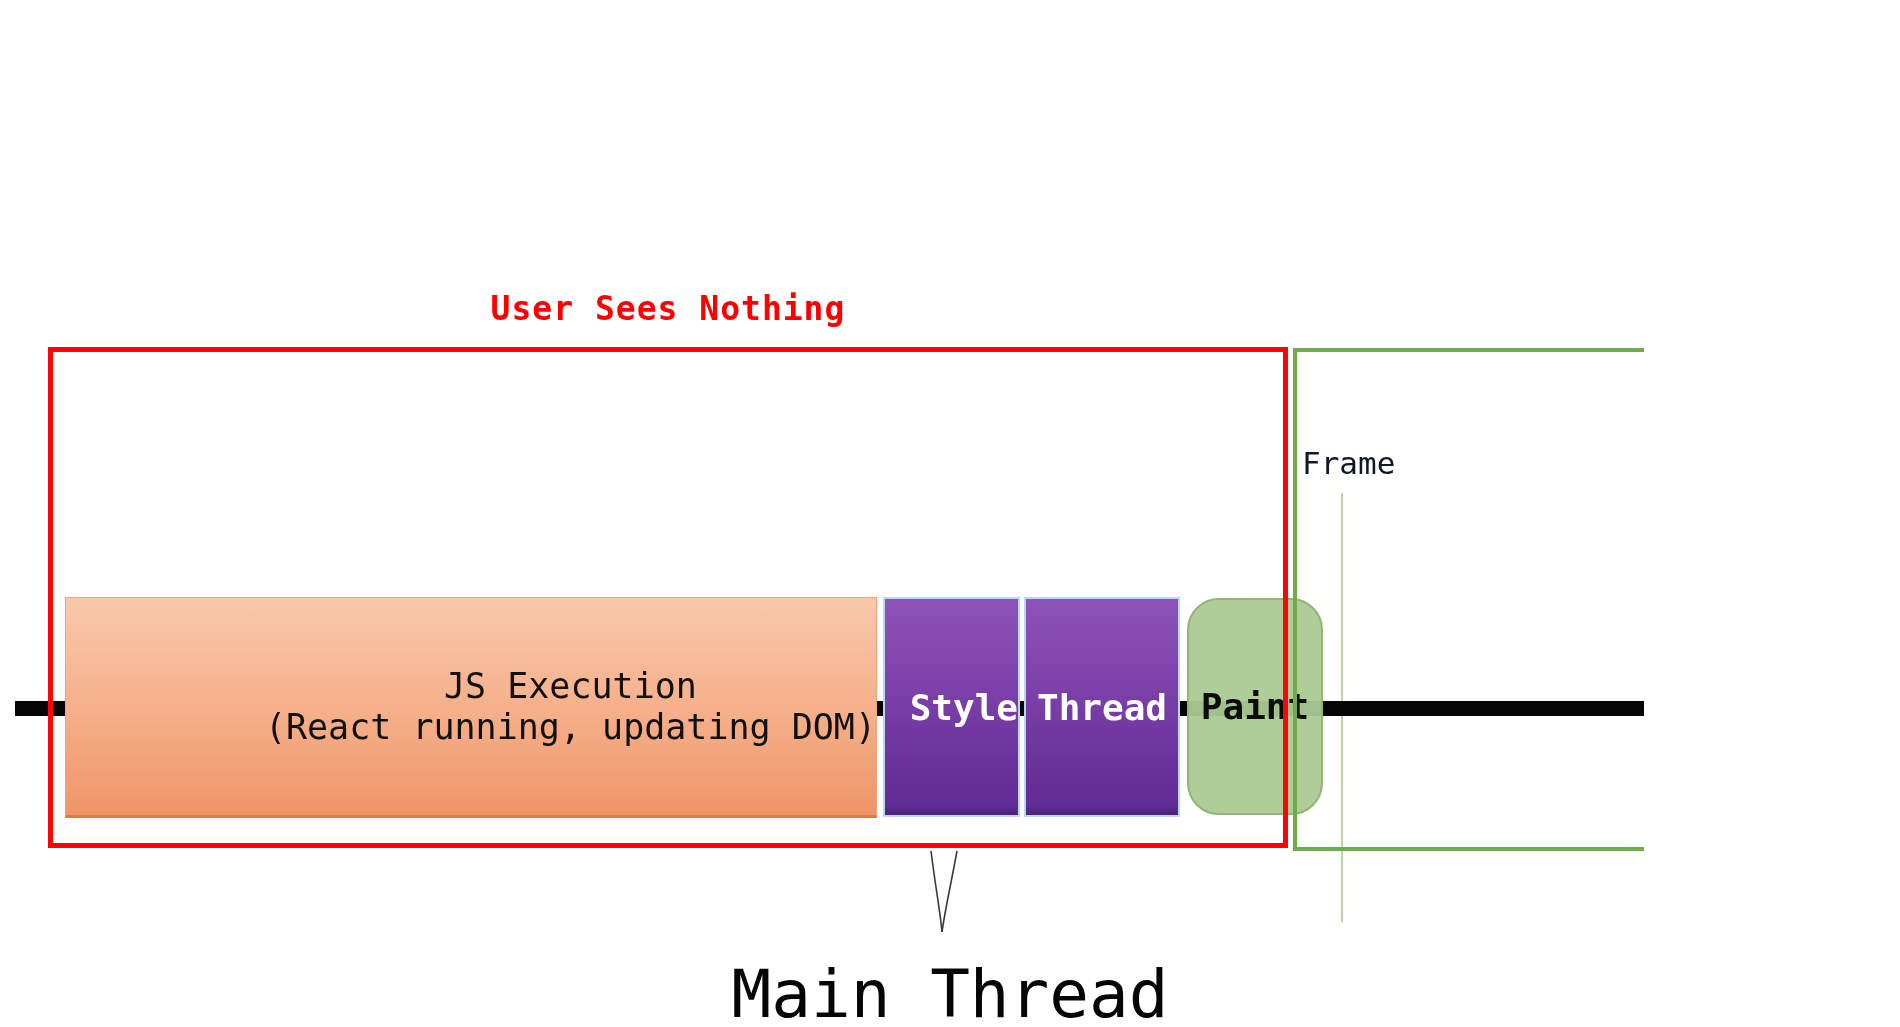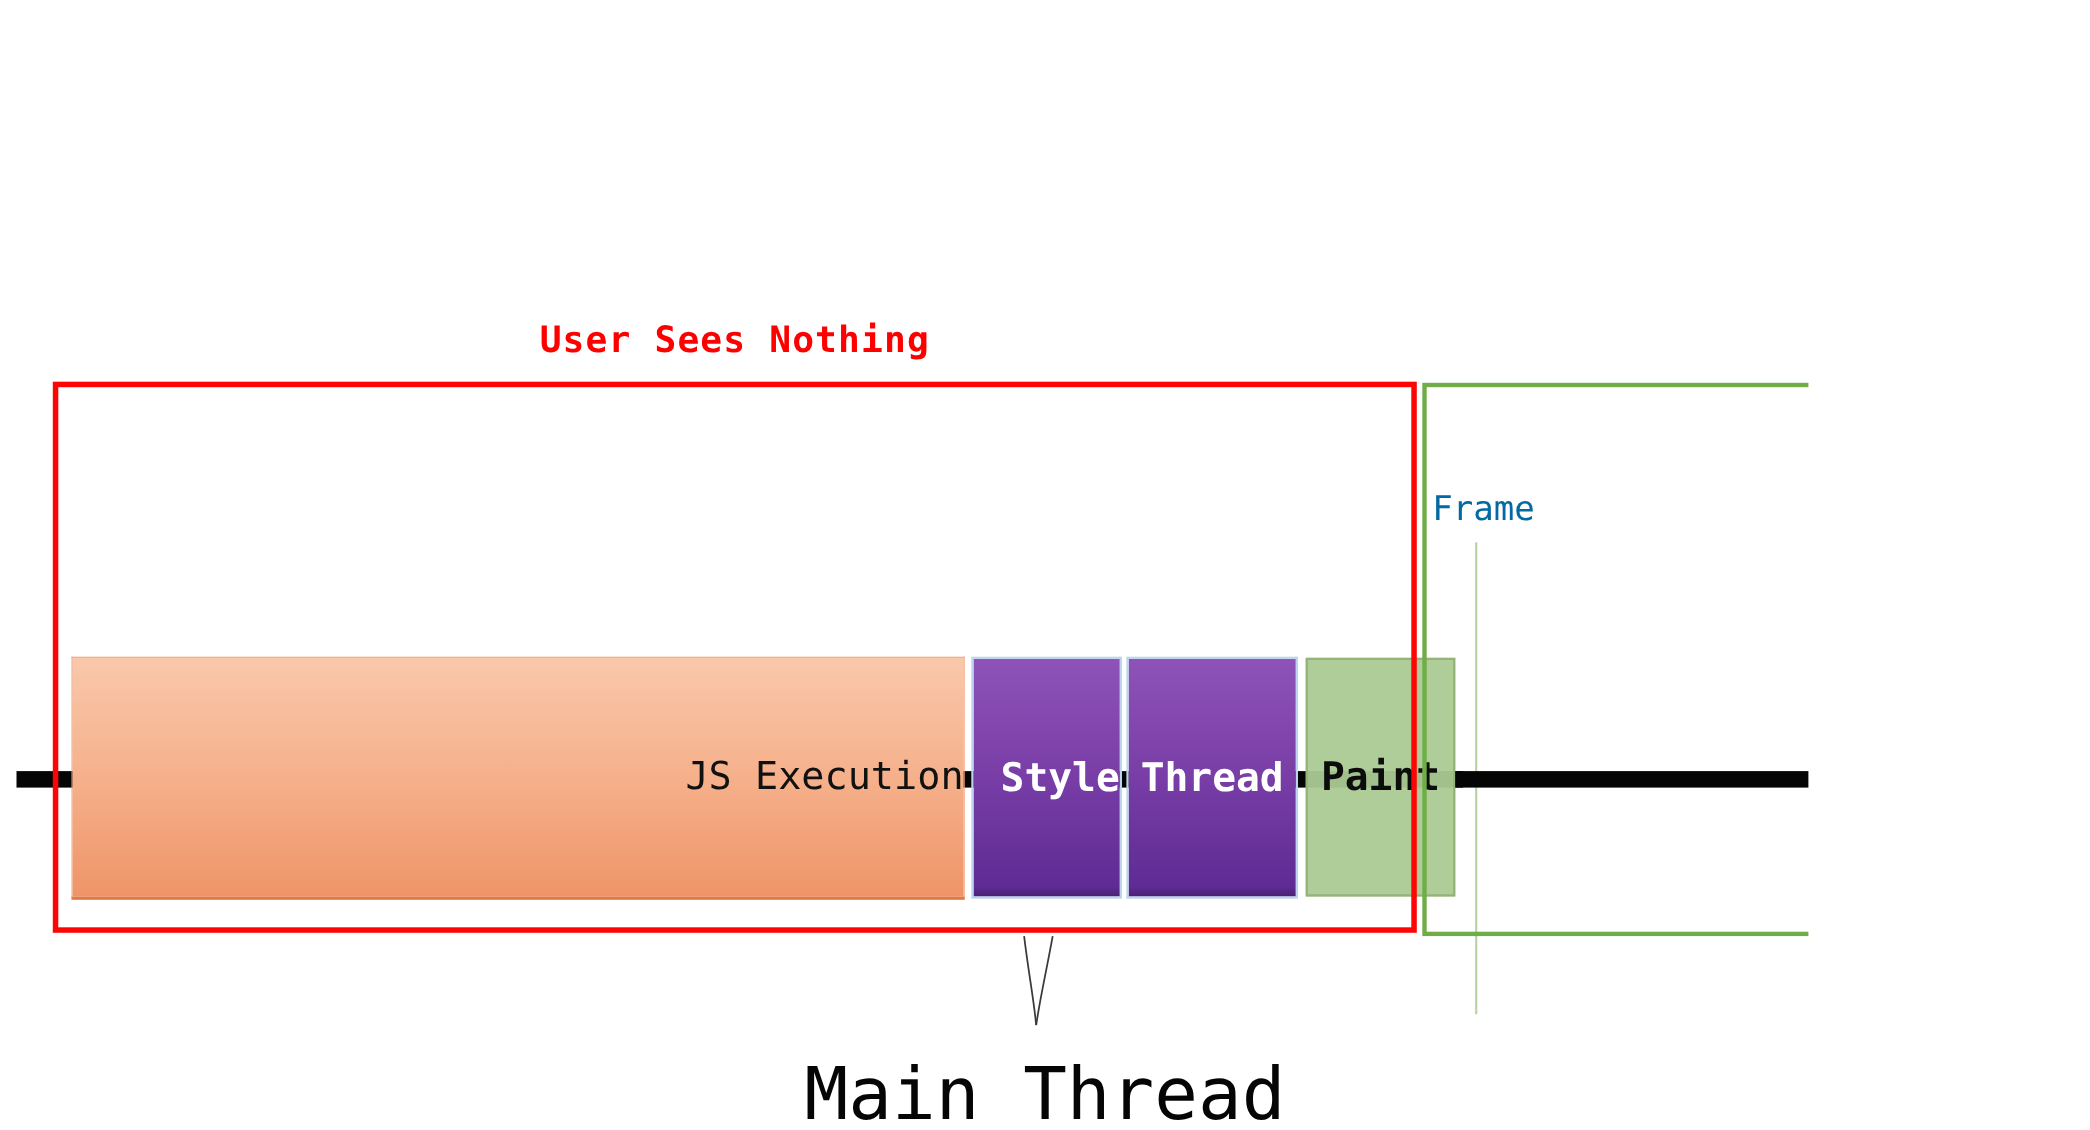--- a/index.html
+++ b/index.html
@@ -19,21 +19,21 @@
   }
   .section-label.red{color:#ff0000;}
   .section-label.green{color:#70ad47;}
 
   
   .region{box-sizing:border-box;background:transparent;z-index:3;}
   .region.red{border:5px solid #fe0505;}
   .region.green{border:4px solid #70ad47;}
 
   
-  .frame-label{font-size:31px;color:#0369a1;z-index:3;}
+  .frame-label{font-size:31px;color:#0f172a;z-index:3;}
   .frame-line{width:2px;background:#b9d3a3;z-index:2;}
 
   
   .arrow-shaft{height:15px;background:#050505;}
   .shaft-under{z-index:1;}
   .shaft-over{z-index:4;}
   .arrow-head{
     width:0;height:0;z-index:4;
     border-left:42px solid #050505;
     border-top:20px solid transparent;
@@ -75,32 +75,33 @@
 <div class="stage">
 
   <div class="abs section-label red" style="left:48px;top:289px;width:1240px;">User Sees Nothing</div>
 
 
   <div class="abs arrow-shaft shaft-under" style="left:15px;top:701px;width:1315px;"></div>
 
   <div class="abs block block-js" style="left:65px;top:597px;width:812px;height:221px;">
     <div>
       <div>JS Execution</div>
+      <div>(React running, updating DOM)</div>
     </div>
   </div>
 
   <div class="abs block block-purple" style="left:883px;top:597px;width:137px;height:220px;justify-content:flex-end;">
     <span>Style</span>
   </div>
 
   <div class="abs block block-purple" style="left:1024px;top:597px;width:156px;height:220px;">
     <span>Thread</span>
   </div>
 
-  <div class="abs block block-paint" style="left:1187px;top:598px;width:136px;height:217px;">
+  <div class="abs block block-paint" style="left:1187px;top:598px;width:136px;height:217px;border-radius:32px;">
     <span>Paint</span>
   </div>
 
   <div class="abs region red" style="left:48px;top:347px;width:1240px;height:501px;"></div>
 
   <div class="abs region green" style="left:1293px;top:348px;width:541px;height:503px;"></div>
 
   <div class="abs frame-label" style="left:1302px;top:445px;">Frame</div>
   <div class="abs frame-line" style="left:1341px;top:493px;height:429px;"></div>
 

